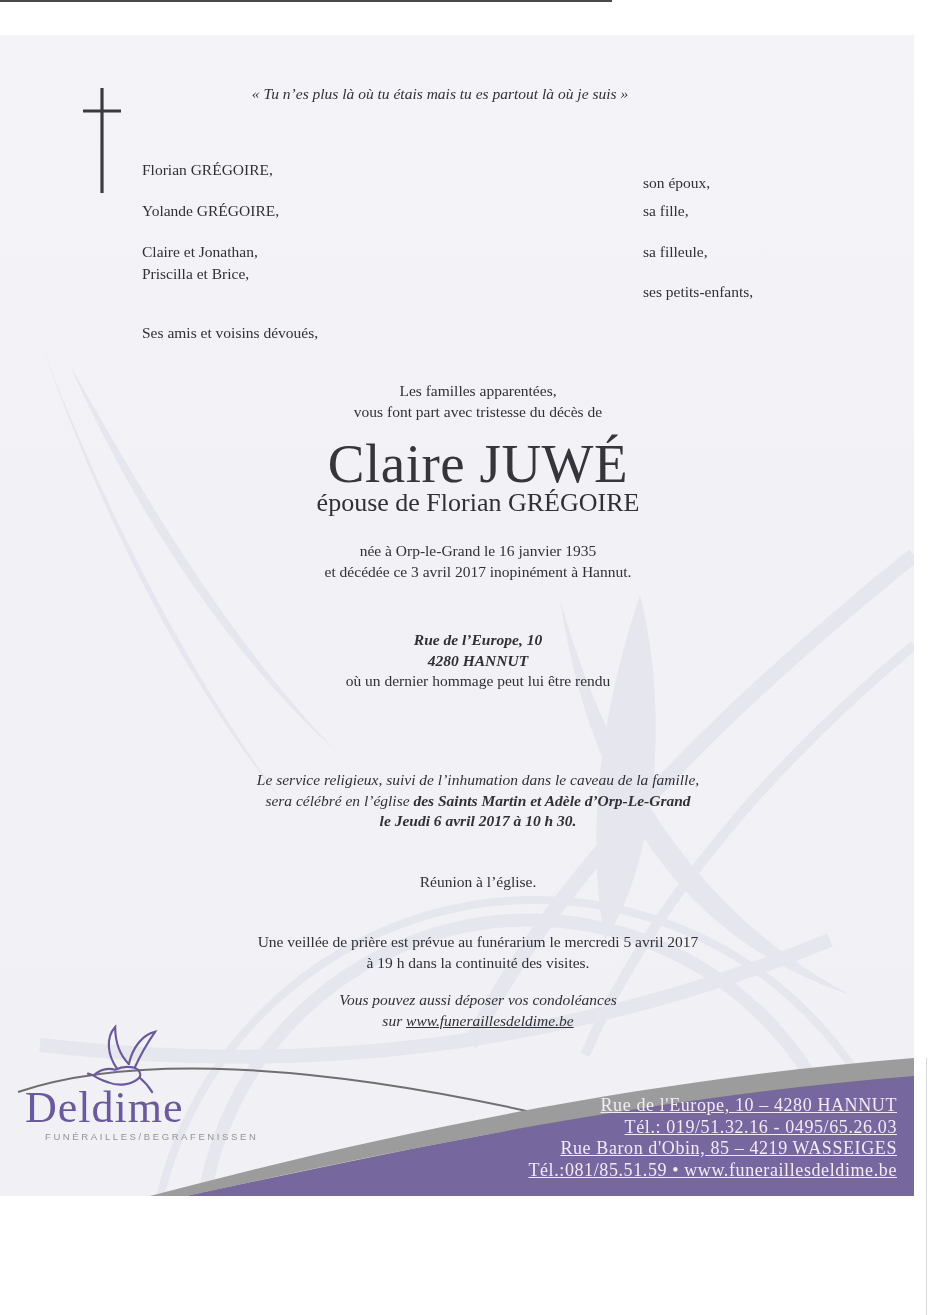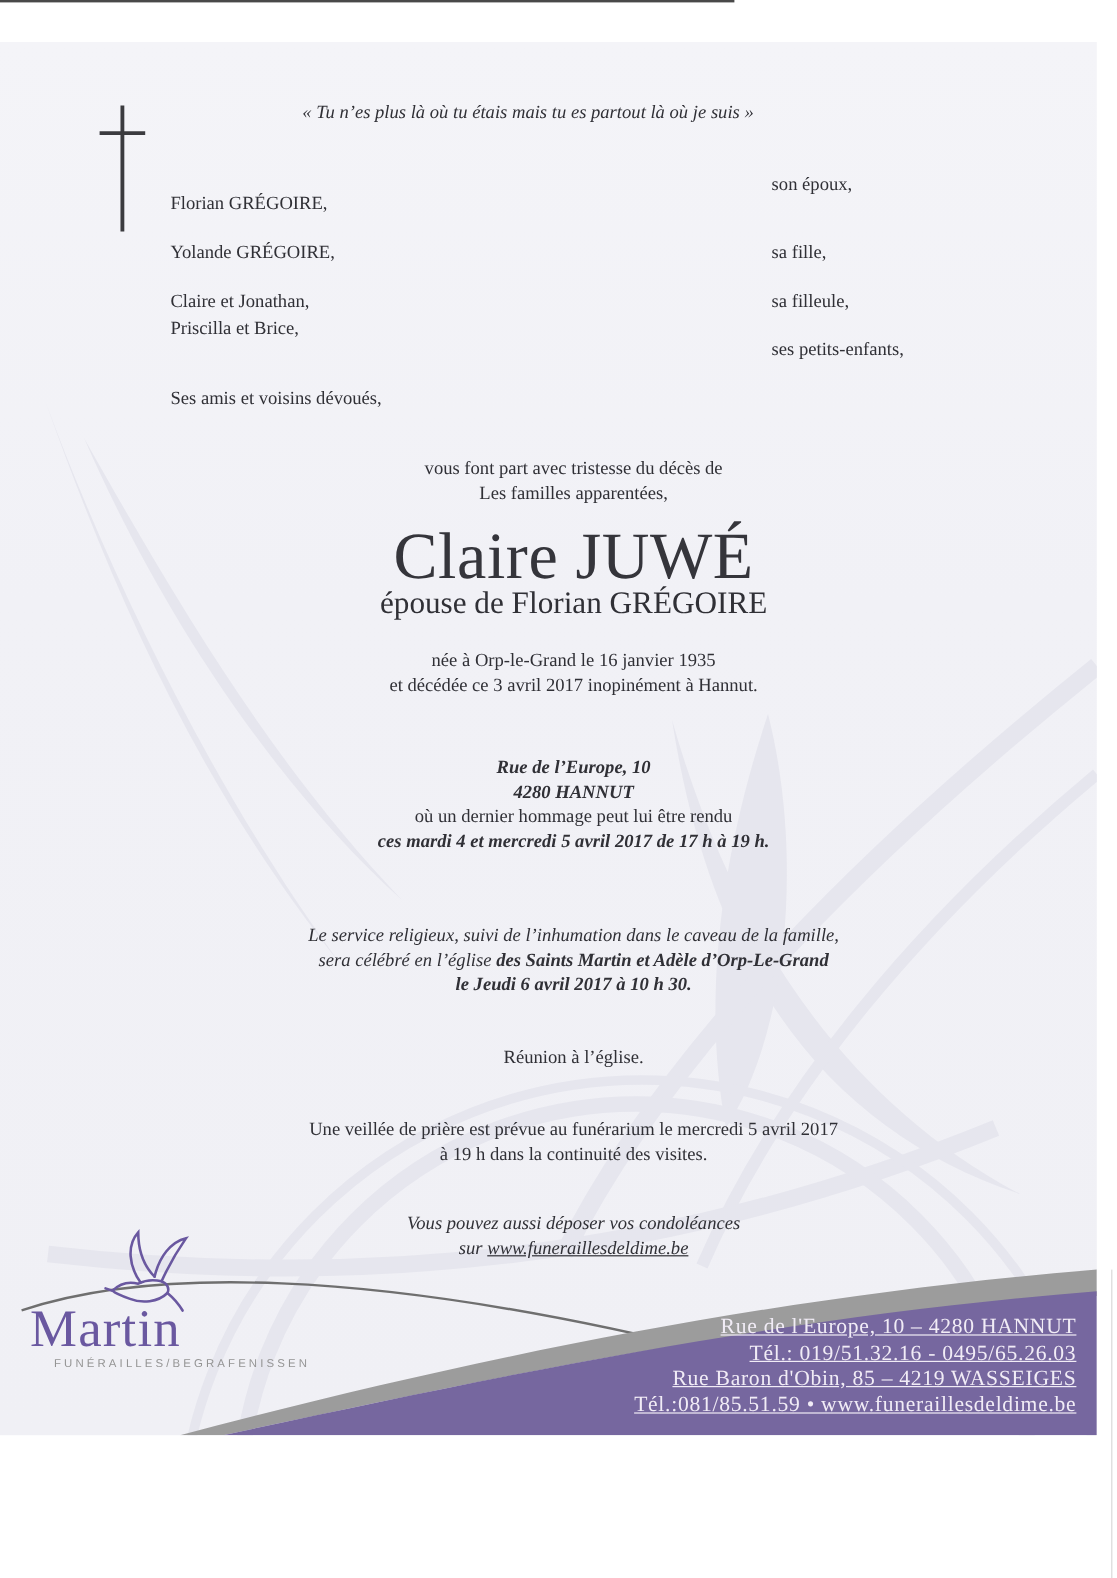--- a/index.html
+++ b/index.html
@@ -66,81 +66,80 @@
     </svg>
 
     <div class="quote z2">« Tu n’es plus là où tu étais mais tu es partout là où je suis »</div>
 
     <div class="t z2" style="left:142px;top:125px;">Florian GRÉGOIRE,</div>
     <div class="t z2" style="left:142px;top:166px;">Yolande GRÉGOIRE,</div>
     <div class="t z2" style="left:142px;top:207px;">Claire et Jonathan,</div>
     <div class="t z2" style="left:142px;top:229px;">Priscilla et Brice,</div>
     <div class="t z2" style="left:142px;top:288px;">Ses amis et voisins dévoués,</div>
 
-    <div class="t z2" style="left:643px;top:109px;">son époux,</div>
+    <div class="t z2" style="left:643px;top:138px;">son époux,</div>
     <div class="t z2" style="left:643px;top:166px;">sa fille,</div>
     <div class="t z2" style="left:643px;top:207px;">sa filleule,</div>
     <div class="t z2" style="left:643px;top:247px;">ses petits-enfants,</div>
 
     <div class="blk z2" style="top:346px;">
+      <div>Les familles apparentées,</div>
       <div>vous font part avec tristesse du décès de</div>
-      <div>Les familles apparentées,</div>
     </div>
 
     <div class="blk z2" style="top:407px;">
       <div class="title">Claire JUWÉ</div>
       <div class="subtitle">épouse de Florian GRÉGOIRE</div>
     </div>
 
     <div class="blk z2" style="top:506px;">
       <div>née à Orp-le-Grand le 16 janvier 1935</div>
       <div>et décédée ce 3 avril 2017 inopinément à Hannut.</div>
     </div>
 
     <div class="blk z2" style="top:595px;">
       <div class="bi">Rue de l’Europe, 10</div>
       <div class="bi">4280 HANNUT</div>
       <div>où un dernier hommage peut lui être rendu</div>
-      <div class="bi">ces mardi 4 et mercredi 5 avril 2017 de 17 h à 19 h.</div>
     </div>
 
     <div class="blk z2" style="top:735px;">
       <div class="it">Le service religieux, suivi de l’inhumation dans le caveau de la famille,</div>
       <div><span class="it">sera célébré en l’église </span><span class="bi">des Saints Martin et Adèle d’Orp-Le-Grand</span></div>
       <div class="bi">le Jeudi 6 avril 2017 à 10 h 30.</div>
     </div>
 
     <div class="blk z2" style="top:837px;">Réunion à l’église.</div>
 
     <div class="blk z2" style="top:897px;">
       <div>Une veillée de prière est prévue au funérarium le mercredi 5 avril 2017</div>
       <div>à 19 h dans la continuité des visites.</div>
     </div>
 
-    <div class="blk z2" style="top:955px;margin-top:20px;">
+    <div class="blk z2" style="top:955px;">
       <div class="it">Vous pouvez aussi déposer vos condoléances</div>
       <div><span class="it">sur </span><span class="it u">www.funeraillesdeldime.be</span></div>
     </div>
 
     <svg class="band" viewBox="0 0 914 156">
       <path d="M18,52 C120,18 300,14 600,88" fill="none" stroke="var(--arc-gray)" stroke-width="2"></path>
       <path d="M150,156 C380,95 640,40 914,18 L914,40 C640,58 400,110 186,156 Z" fill="var(--band-gray)"></path>
       <path d="M186,156 C400,110 640,58 914,36 L914,156 Z" fill="var(--purple)"></path>
     </svg>
 
     <svg class="dove" viewBox="0 0 84 74">
       <g fill="none" stroke="var(--logo-purple)" stroke-width="2.2" stroke-linecap="round">
         <path d="M37,46 C27,32 25,14 35,3 C35,20 41,33 49,41"></path>
         <path d="M49,41 C53,24 63,11 76,8 C67,21 59,36 55,45"></path>
         <path d="M13,53 C19,47 27,45 35,47 C43,43 51,44 55,45 C60,47 62,51 60,55 C52,63 38,64 28,60 C22,58 16,56 13,53 Z"></path>
         <path d="M60,55 C66,60 70,65 73,70"></path>
         <path d="M13,53 L7,51"></path>
       </g>
     </svg>
-    <div class="brand">Martin</div>
+    <div class="brand">Deldime</div>
     <div class="brand-sub">FUNÉRAILLES/BEGRAFENISSEN</div>
 
     <div class="addr">
       <div>Rue de l'Europe, 10 – 4280 HANNUT</div>
       <div>Tél.: 019/51.32.16 - 0495/65.26.03</div>
       <div>Rue Baron d'Obin, 85 – 4219 WASSEIGES</div>
       <div>Tél.:081/85.51.59 • www.funeraillesdeldime.be</div>
     </div>
 
   </div>

